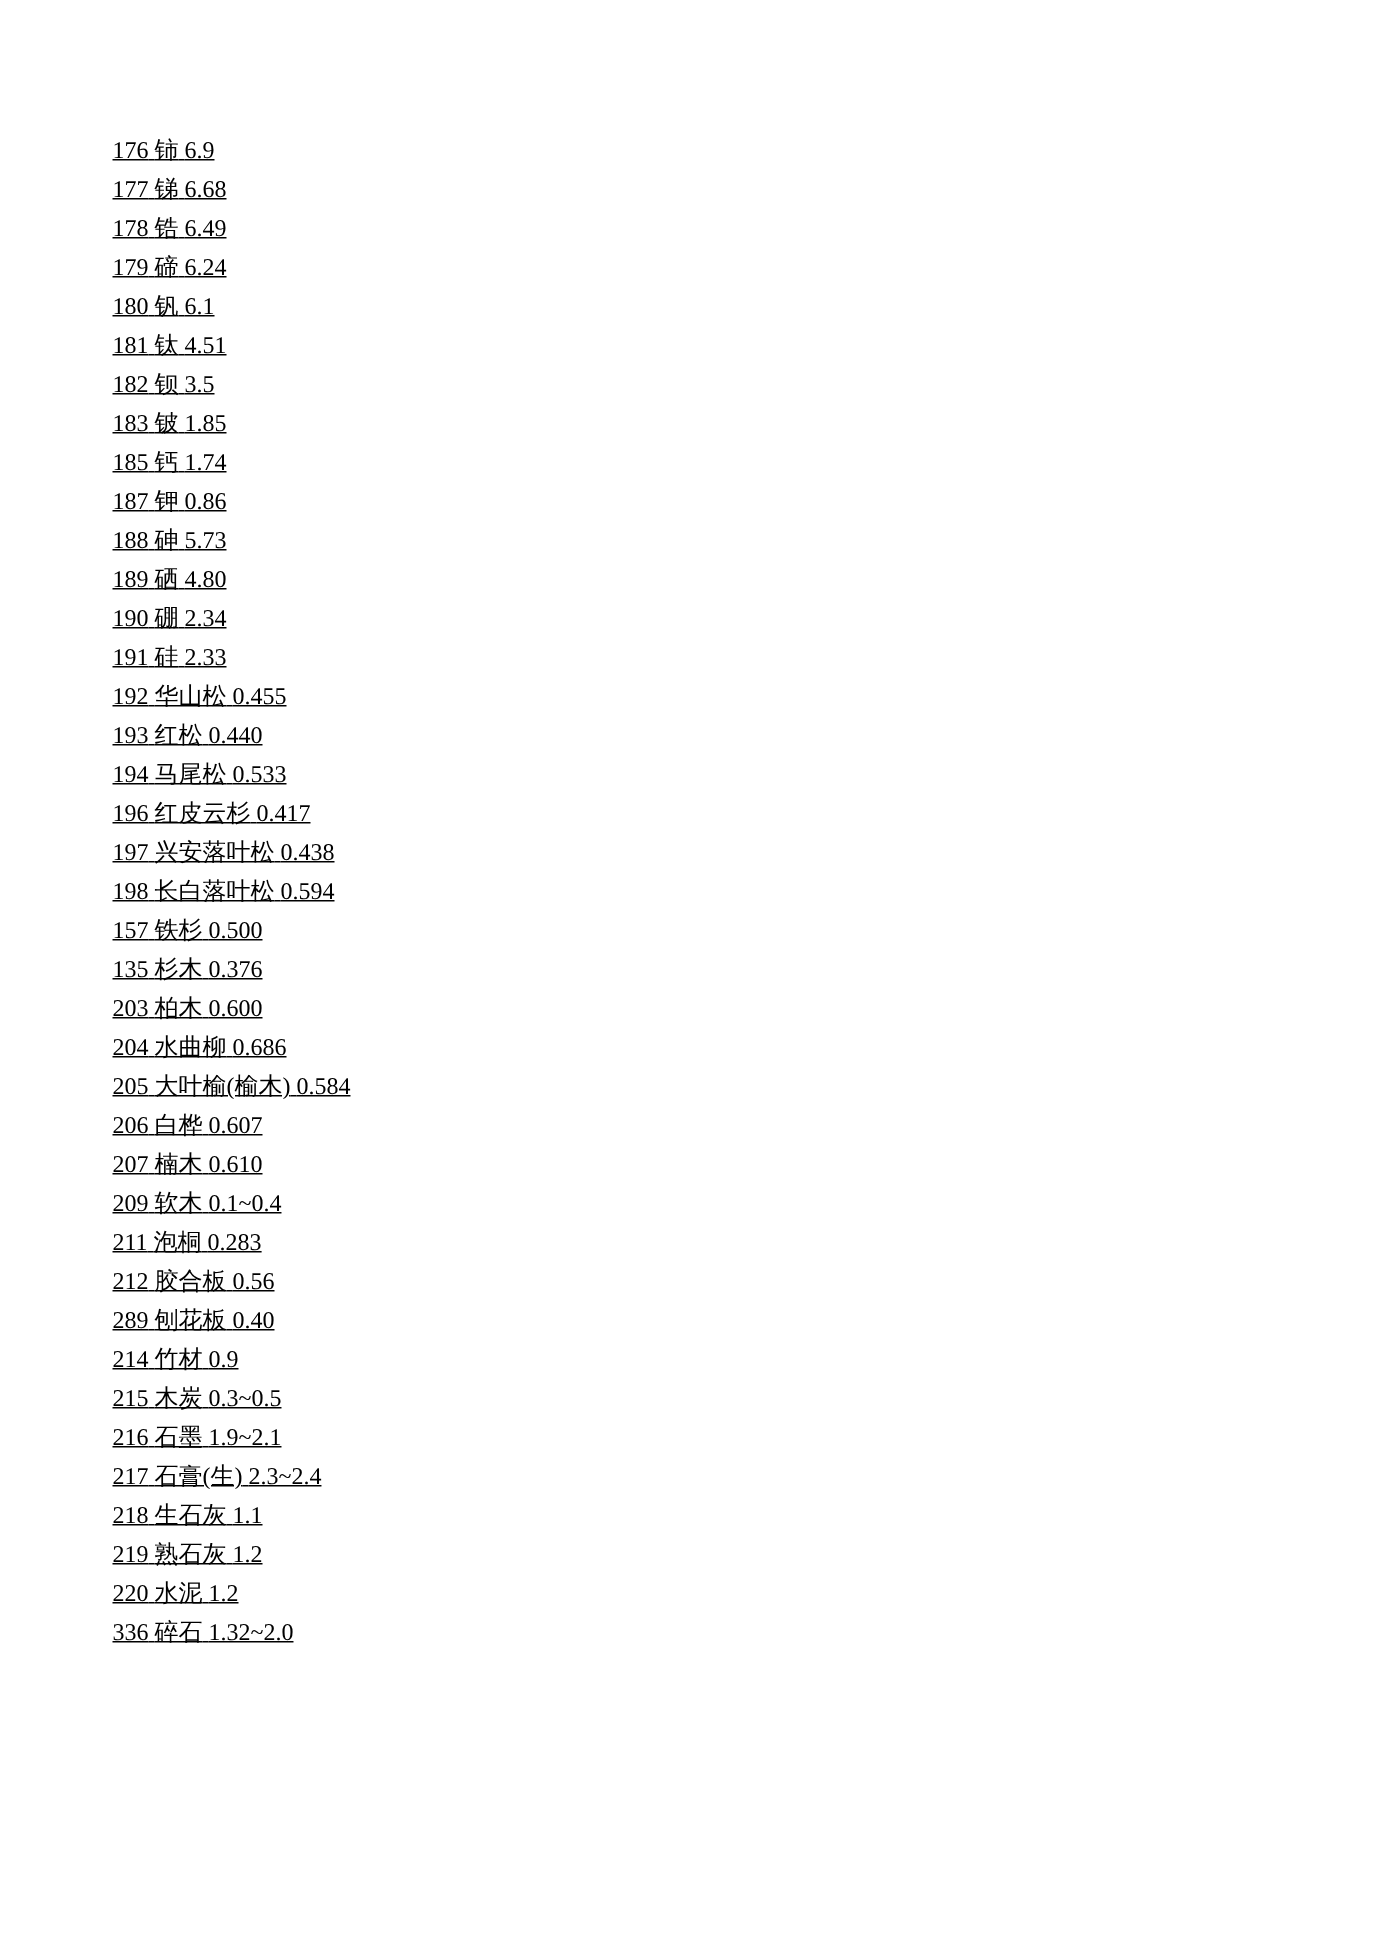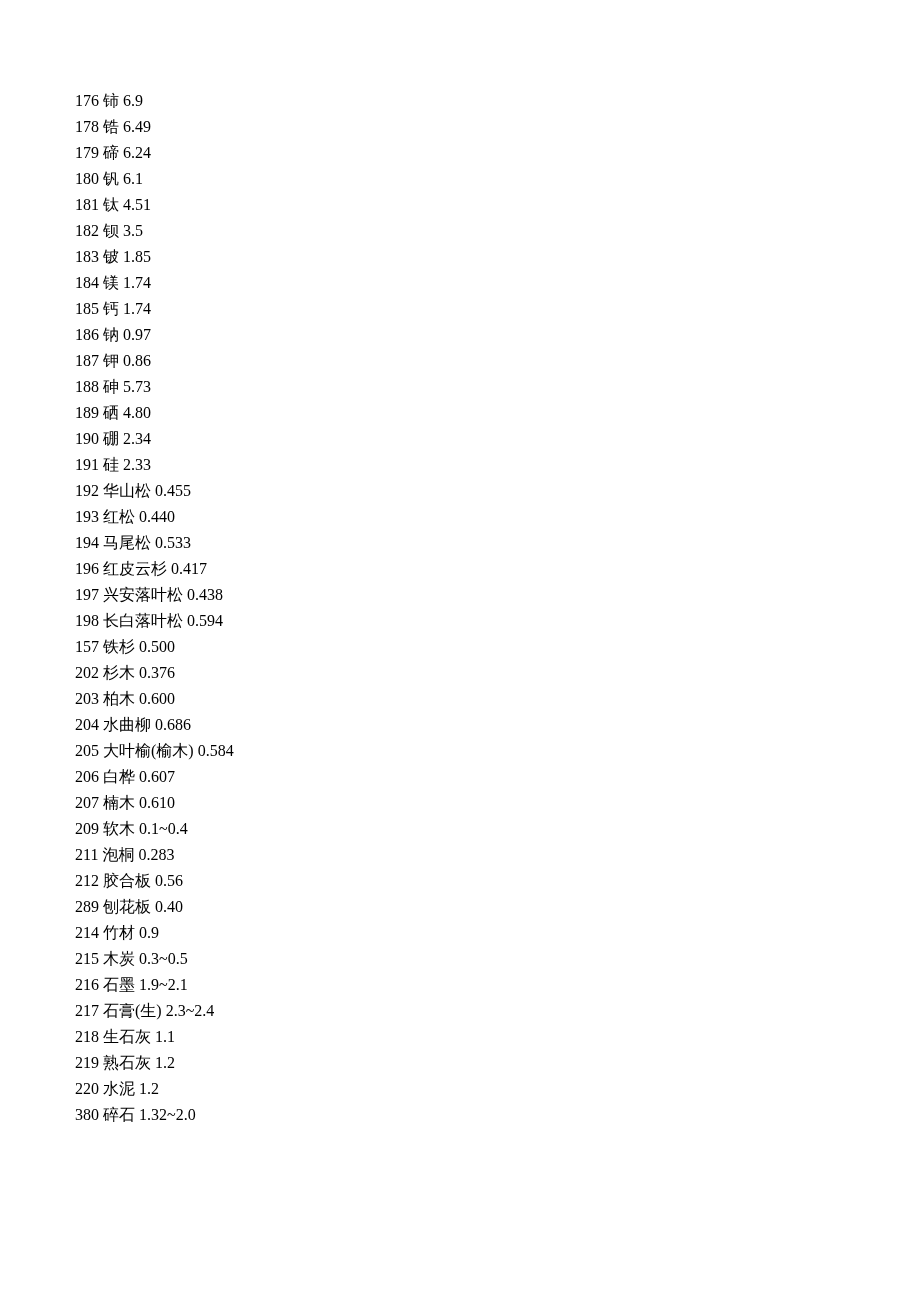--- a/index.html
+++ b/index.html
@@ -6,62 +6,62 @@
       font-family: "SimSun", "宋体", serif;
       font-size: 16px;
       line-height: 1.625;
       margin: 0;
       padding: 88px 0 0 75px;
       background: #fff;
       color: #000;
     }
     .row {
       white-space: nowrap;
+      text-decoration: underline;
     }
     .row span {
       display: inline;
     }
   </style>
 </head>
 <body>
 
 <div id="list">
     <div class="row"><span>176</span> <span>铈</span> <span>6.9</span></div>
+    <div class="row"><span>177</span> <span>锑</span> <span>6.68</span></div>
     <div class="row"><span>178</span> <span>锆</span> <span>6.49</span></div>
     <div class="row"><span>179</span> <span>碲</span> <span>6.24</span></div>
     <div class="row"><span>180</span> <span>钒</span> <span>6.1</span></div>
     <div class="row"><span>181</span> <span>钛</span> <span>4.51</span></div>
     <div class="row"><span>182</span> <span>钡</span> <span>3.5</span></div>
     <div class="row"><span>183</span> <span>铍</span> <span>1.85</span></div>
-    <div class="row"><span>184</span> <span>镁</span> <span>1.74</span></div>
     <div class="row"><span>185</span> <span>钙</span> <span>1.74</span></div>
-    <div class="row"><span>186</span> <span>钠</span> <span>0.97</span></div>
     <div class="row"><span>187</span> <span>钾</span> <span>0.86</span></div>
     <div class="row"><span>188</span> <span>砷</span> <span>5.73</span></div>
     <div class="row"><span>189</span> <span>硒</span> <span>4.80</span></div>
     <div class="row"><span>190</span> <span>硼</span> <span>2.34</span></div>
     <div class="row"><span>191</span> <span>硅</span> <span>2.33</span></div>
     <div class="row"><span>192</span> <span>华山松</span> <span>0.455</span></div>
     <div class="row"><span>193</span> <span>红松</span> <span>0.440</span></div>
     <div class="row"><span>194</span> <span>马尾松</span> <span>0.533</span></div>
     <div class="row"><span>196</span> <span>红皮云杉</span> <span>0.417</span></div>
     <div class="row"><span>197</span> <span>兴安落叶松</span> <span>0.438</span></div>
     <div class="row"><span>198</span> <span>长白落叶松</span> <span>0.594</span></div>
     <div class="row"><span>157</span> <span>铁杉</span> <span>0.500</span></div>
-    <div class="row"><span>202</span> <span>杉木</span> <span>0.376</span></div>
+    <div class="row"><span>135</span> <span>杉木</span> <span>0.376</span></div>
     <div class="row"><span>203</span> <span>柏木</span> <span>0.600</span></div>
     <div class="row"><span>204</span> <span>水曲柳</span> <span>0.686</span></div>
     <div class="row"><span>205</span> <span>大叶榆(榆木)</span> <span>0.584</span></div>
     <div class="row"><span>206</span> <span>白桦</span> <span>0.607</span></div>
     <div class="row"><span>207</span> <span>楠木</span> <span>0.610</span></div>
     <div class="row"><span>209</span> <span>软木</span> <span>0.1~0.4</span></div>
     <div class="row"><span>211</span> <span>泡桐</span> <span>0.283</span></div>
     <div class="row"><span>212</span> <span>胶合板</span> <span>0.56</span></div>
     <div class="row"><span>289</span> <span>刨花板</span> <span>0.40</span></div>
     <div class="row"><span>214</span> <span>竹材</span> <span>0.9</span></div>
     <div class="row"><span>215</span> <span>木炭</span> <span>0.3~0.5</span></div>
     <div class="row"><span>216</span> <span>石墨</span> <span>1.9~2.1</span></div>
     <div class="row"><span>217</span> <span>石膏(生)</span> <span>2.3~2.4</span></div>
     <div class="row"><span>218</span> <span>生石灰</span> <span>1.1</span></div>
     <div class="row"><span>219</span> <span>熟石灰</span> <span>1.2</span></div>
     <div class="row"><span>220</span> <span>水泥</span> <span>1.2</span></div>
-    <div class="row"><span>380</span> <span>碎石</span> <span>1.32~2.0</span></div>
+    <div class="row"><span>336</span> <span>碎石</span> <span>1.32~2.0</span></div>
   </div>
 
 </body></html>

